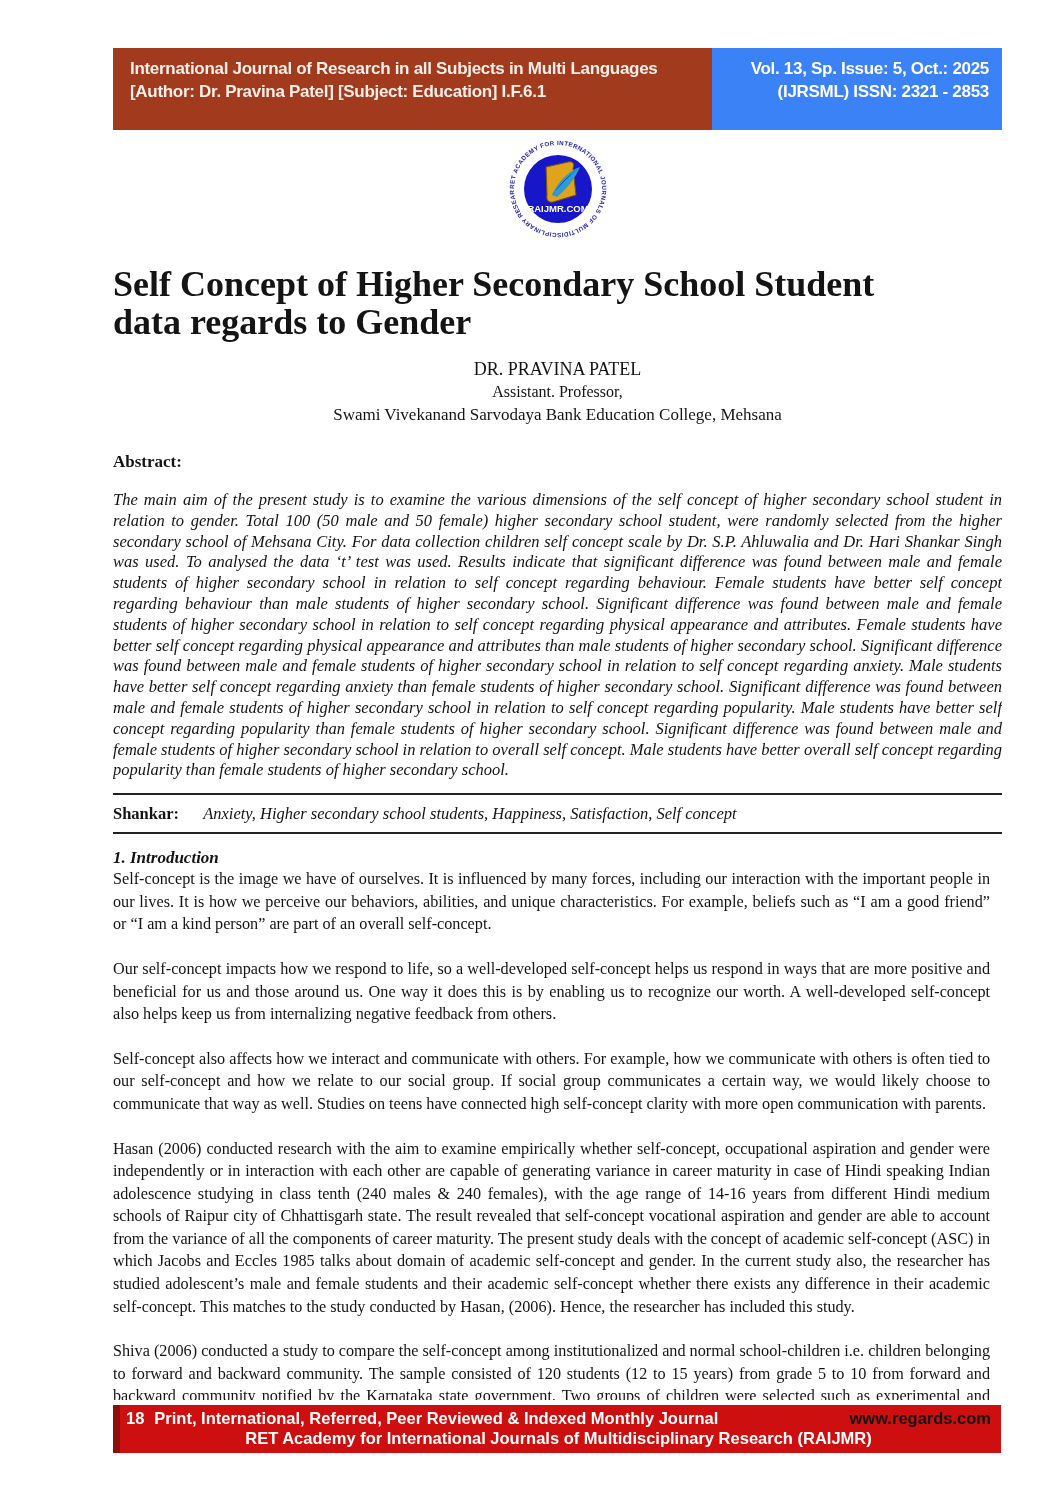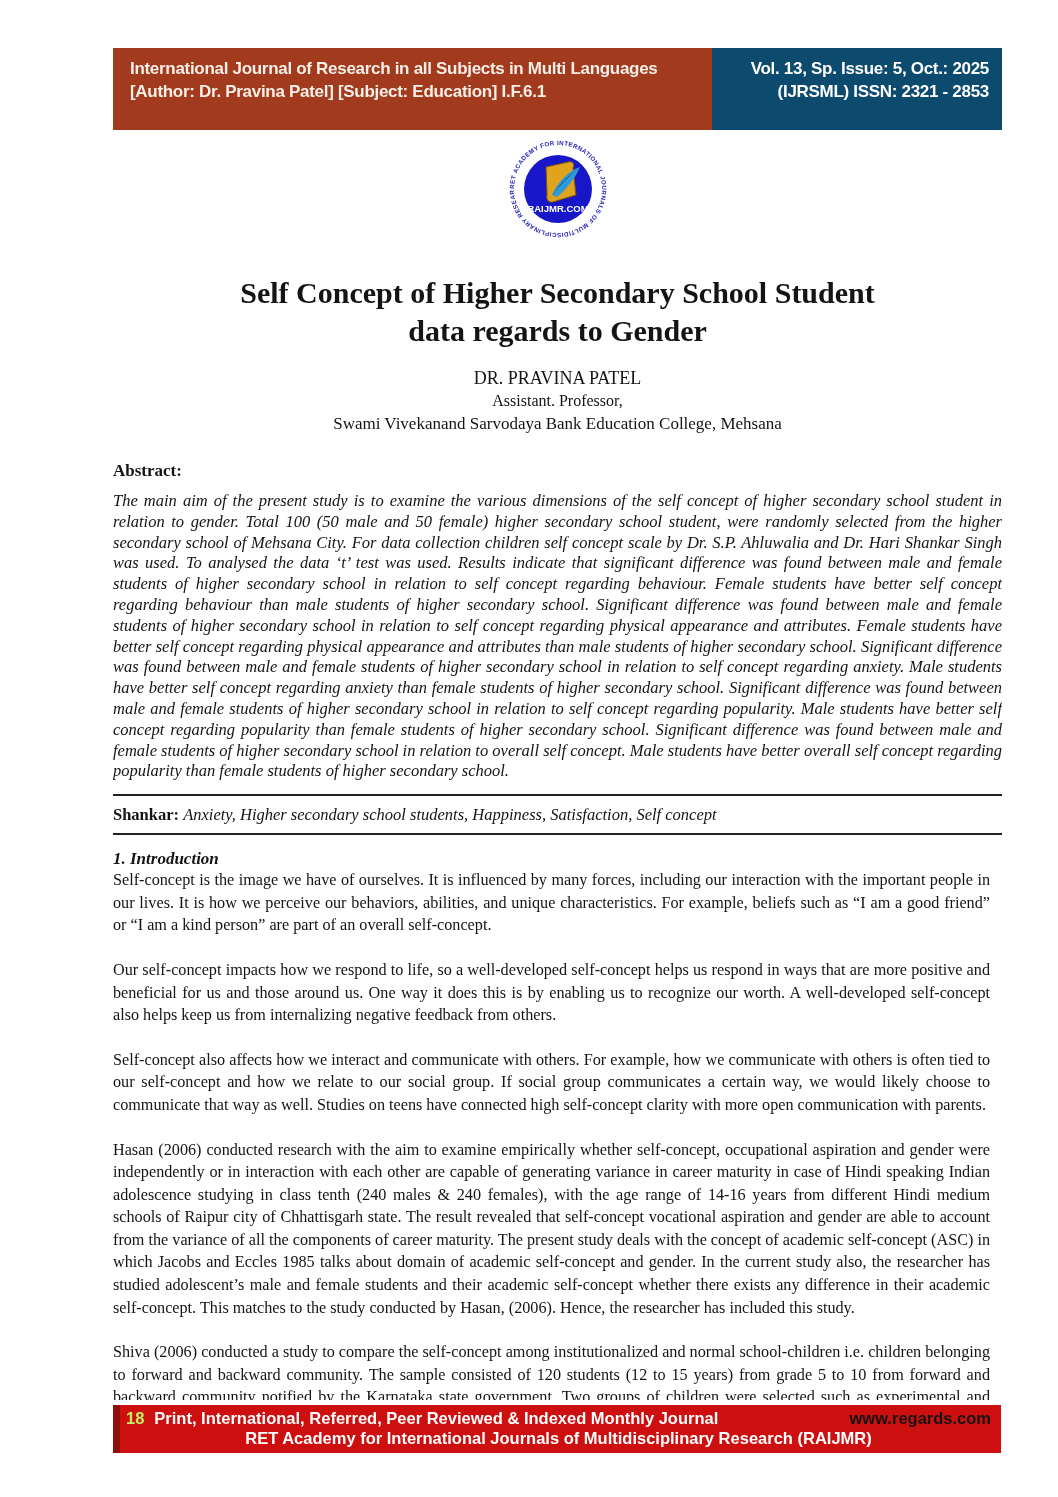--- a/index.html
+++ b/index.html
@@ -19,61 +19,61 @@
     overflow:hidden;
   }
   
   .hdr { display:flex; width:100%; font-family:"Liberation Sans", sans-serif; font-weight:bold; }
   .hdr-left {
     background:#A23A1D; color:#F6EFE8;
     flex:0 0 599px; padding:9px 10px 27px 17px;
     font-size:17px; line-height:23px; letter-spacing:-0.3px;
   }
   .hdr-right {
-    background:#0c4a6e; color:#FFFFFF;
+    background:#3b82f6; color:#FFFFFF;
     flex:1; text-align:right; padding:9px 13px 9px 0;
     font-size:17px; line-height:23px; letter-spacing:-0.3px;
   }
   
   .logo-wrap { text-align:center; margin-top:7px; height:106px; }
   .logo-wrap svg { overflow:visible; }
   
-  .title { text-align:center; font-weight:bold; font-size:30px; line-height:38px; margin-top:31px; }
+  .title { font-weight:bold; font-size:36px; line-height:38px; margin-top:22px; }
   .authors { text-align:center; margin-top:16px; }
   .author-name { font-size:18px; line-height:24px; }
   .author-role { font-size:16px; line-height:22px; }
   .author-aff  { font-size:17px; line-height:23px; }
   
   .abs-head { font-weight:bold; font-size:17px; margin-top:26px; }
   .abs-text {
     font-style:italic; font-size:16.5px; line-height:20.8px;
-    text-align:justify; margin-top:10px;
+    text-align:justify; margin-top:18px;
   }
   .rule { border:none; border-top:2.5px solid #222; margin:12px 0 0 0; }
   .kw-line { font-size:16.5px; margin:9px 0 8px 0; }
   .kw-label { font-weight:bold; }
-  .kw-text { font-style:italic; }
+  .kw-text { font-style:italic;margin-left:20px; }
   
   .sec-head { font-weight:bold; font-size:17px; margin-top:14px;font-style:italic; }
   p.body {
     font-size:16.2px; line-height:22.6px;
     text-align:justify; margin:0 12px 22px 0;
   }
   p.body:first-of-type { margin-top:0; }
   
   .footer {
     position:absolute; left:113px; top:1405px; width:888px;
     background:#CE0F0F;
     border-left:7px solid #8F0D0D;
     font-family:"Liberation Sans", sans-serif; font-weight:bold;
     color:#ffffff;
     padding:3px 10px 5px 6px;
   }
   .f-line1 { display:flex; align-items:baseline; font-size:16.5px; line-height:20px; }
-  .f-pagenum { color:#bef264; margin-right:10px; }
+  .f-pagenum { color:#ffffff; margin-right:10px; }
   .f-site { margin-left:auto; color:#141414; }
   .f-line2 { text-align:center; font-size:16.5px; line-height:20px; }
 </style>
 </head>
 <body>
 
 <div class="page">
 
   <div class="flow">
 

